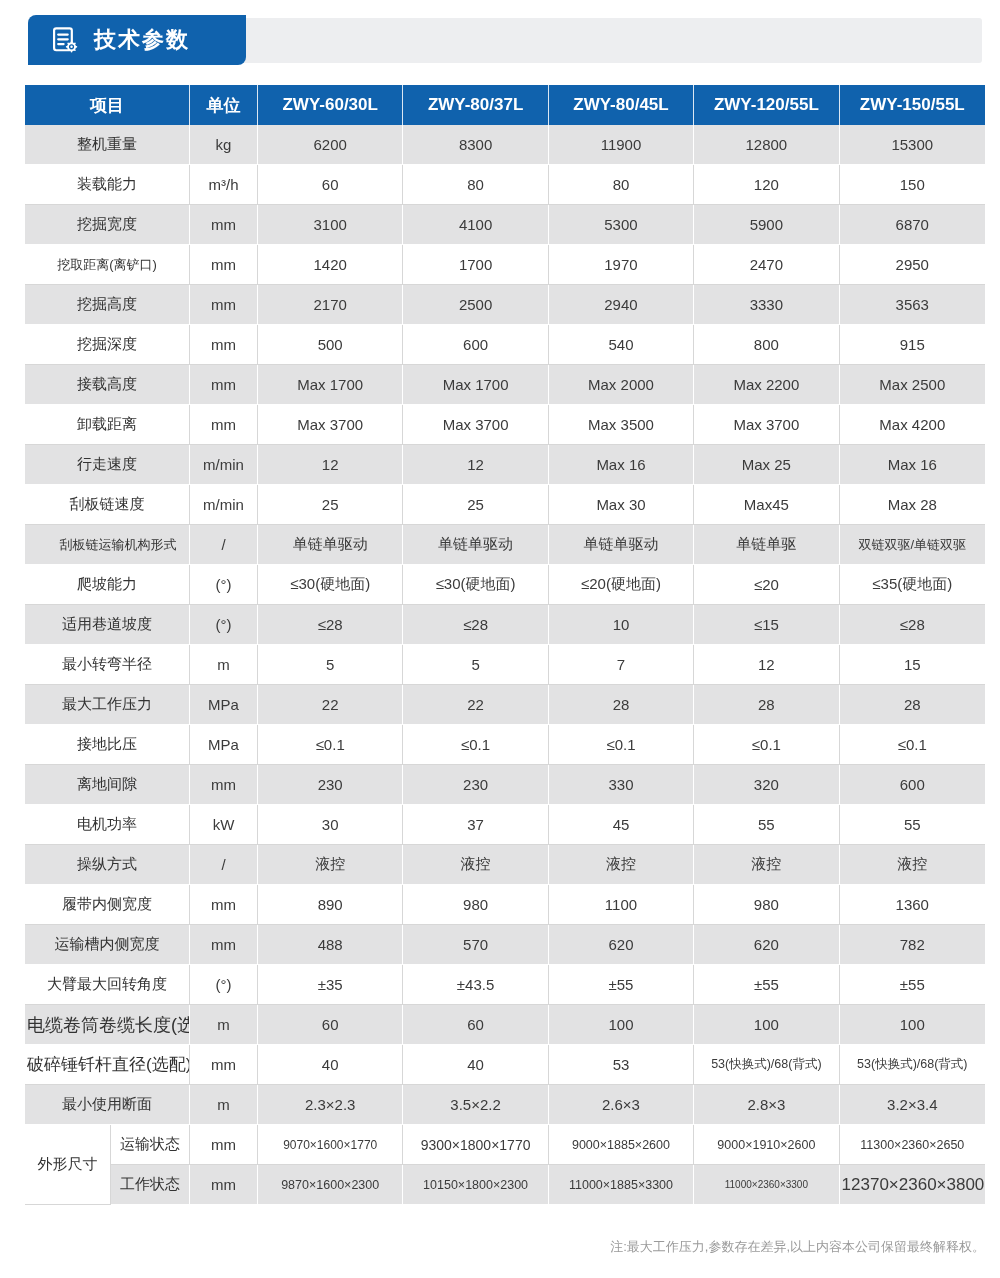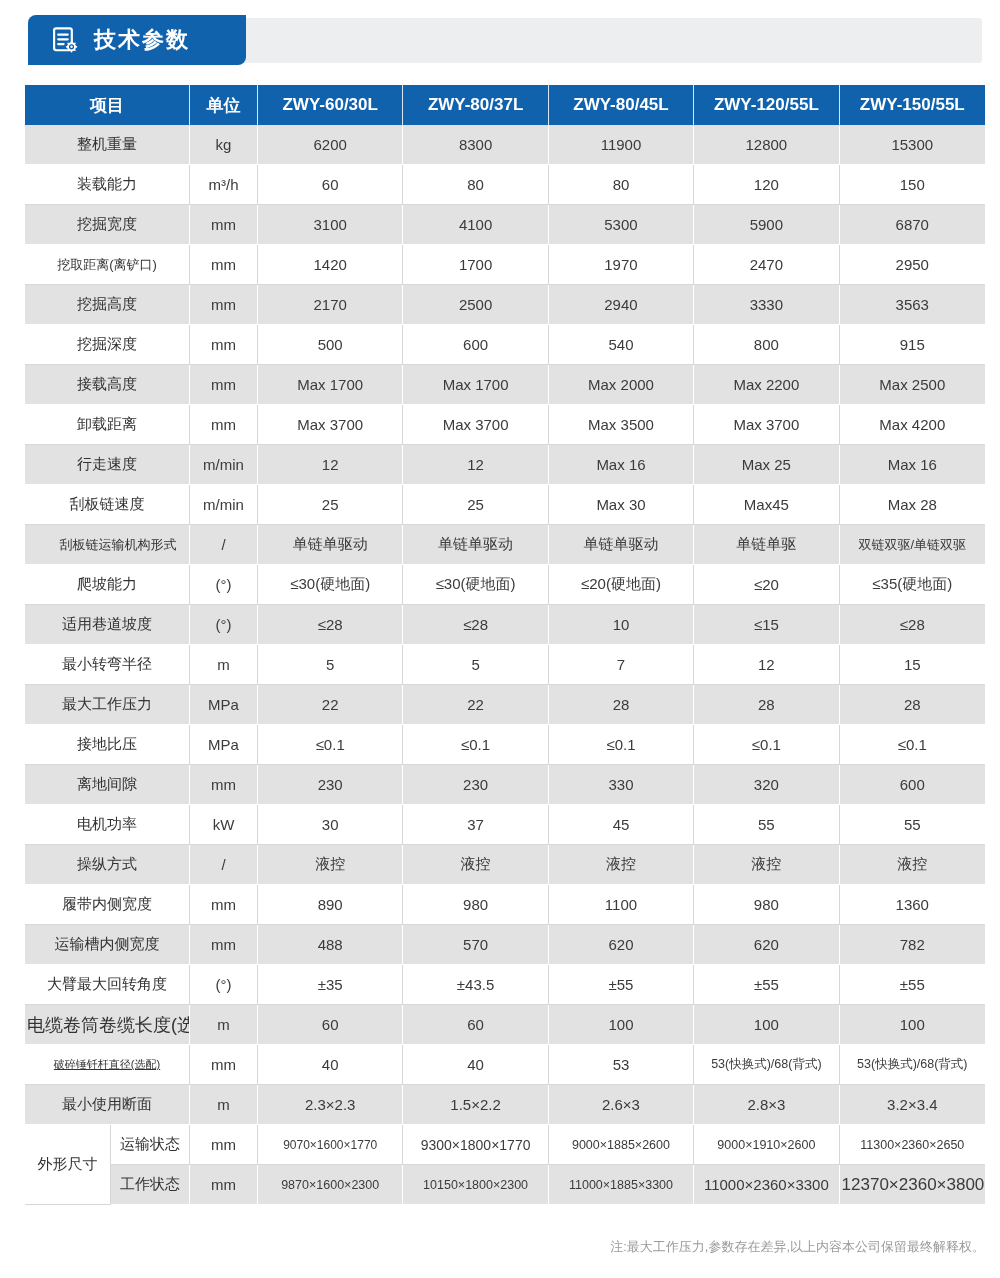--- a/index.html
+++ b/index.html
@@ -287,54 +287,54 @@
         <tr class="odd">
           <td class="item" colspan="2" style="font-size: 18px;">电缆卷筒卷缆长度(选配)</td>
           <td>m</td>
           <td>60</td>
           <td>60</td>
           <td>100</td>
           <td>100</td>
           <td>100</td>
         </tr>
         <tr class="even">
-          <td class="item" colspan="2" style="font-size: 11px; text-decoration: underline;">破碎锤钎杆直径(选配)</td>
+          <td class="item" colspan="2" style="font-size: 17px;">破碎锤钎杆直径(选配)</td>
           <td>mm</td>
           <td>40</td>
           <td>40</td>
           <td>53</td>
           <td style="font-size: 12.5px;">53(快换式)/68(背式)</td>
           <td style="font-size: 12.5px;">53(快换式)/68(背式)</td>
         </tr>
         <tr class="odd">
           <td class="item" colspan="2">最小使用断面</td>
           <td>m</td>
           <td>2.3×2.3</td>
-          <td>1.5×2.2</td>
+          <td>3.5×2.2</td>
           <td>2.6×3</td>
           <td>2.8×3</td>
           <td>3.2×3.4</td>
         </tr>
         <tr class="even">
           <td class="item group-label" rowspan="2">外形尺寸</td>
           <td class="item">运输状态</td>
           <td>mm</td>
           <td style="font-size: 12px;">9070×1600×1770</td>
           <td style="font-size: 14px; text-align: center;">9300×1800×1770</td>
           <td style="font-size: 12.5px;">9000×1885×2600</td>
           <td style="font-size: 12.5px;">9000×1910×2600</td>
           <td style="font-size: 12.5px;">11300×2360×2650</td>
         </tr>
         <tr class="odd">
           <td class="item">工作状态</td>
           <td>mm</td>
           <td style="font-size: 12.5px;">9870×1600×2300</td>
           <td style="font-size: 12.5px;">10150×1800×2300</td>
           <td style="font-size: 12.5px;">11000×1885×3300</td>
-          <td style="font-size: 15px;">11000×2360×3300</td>
+          <td style="font-size: 10px;">11000×2360×3300</td>
           <td style="font-size: 17px; margin-top: 32px;">12370×2360×3800</td>
         </tr>
       </tbody>
   </table>
 
   <div class="note">注:最大工作压力,参数存在差异,以上内容本公司保留最终解释权。</div>
 
 </div>
 
 </body></html>

